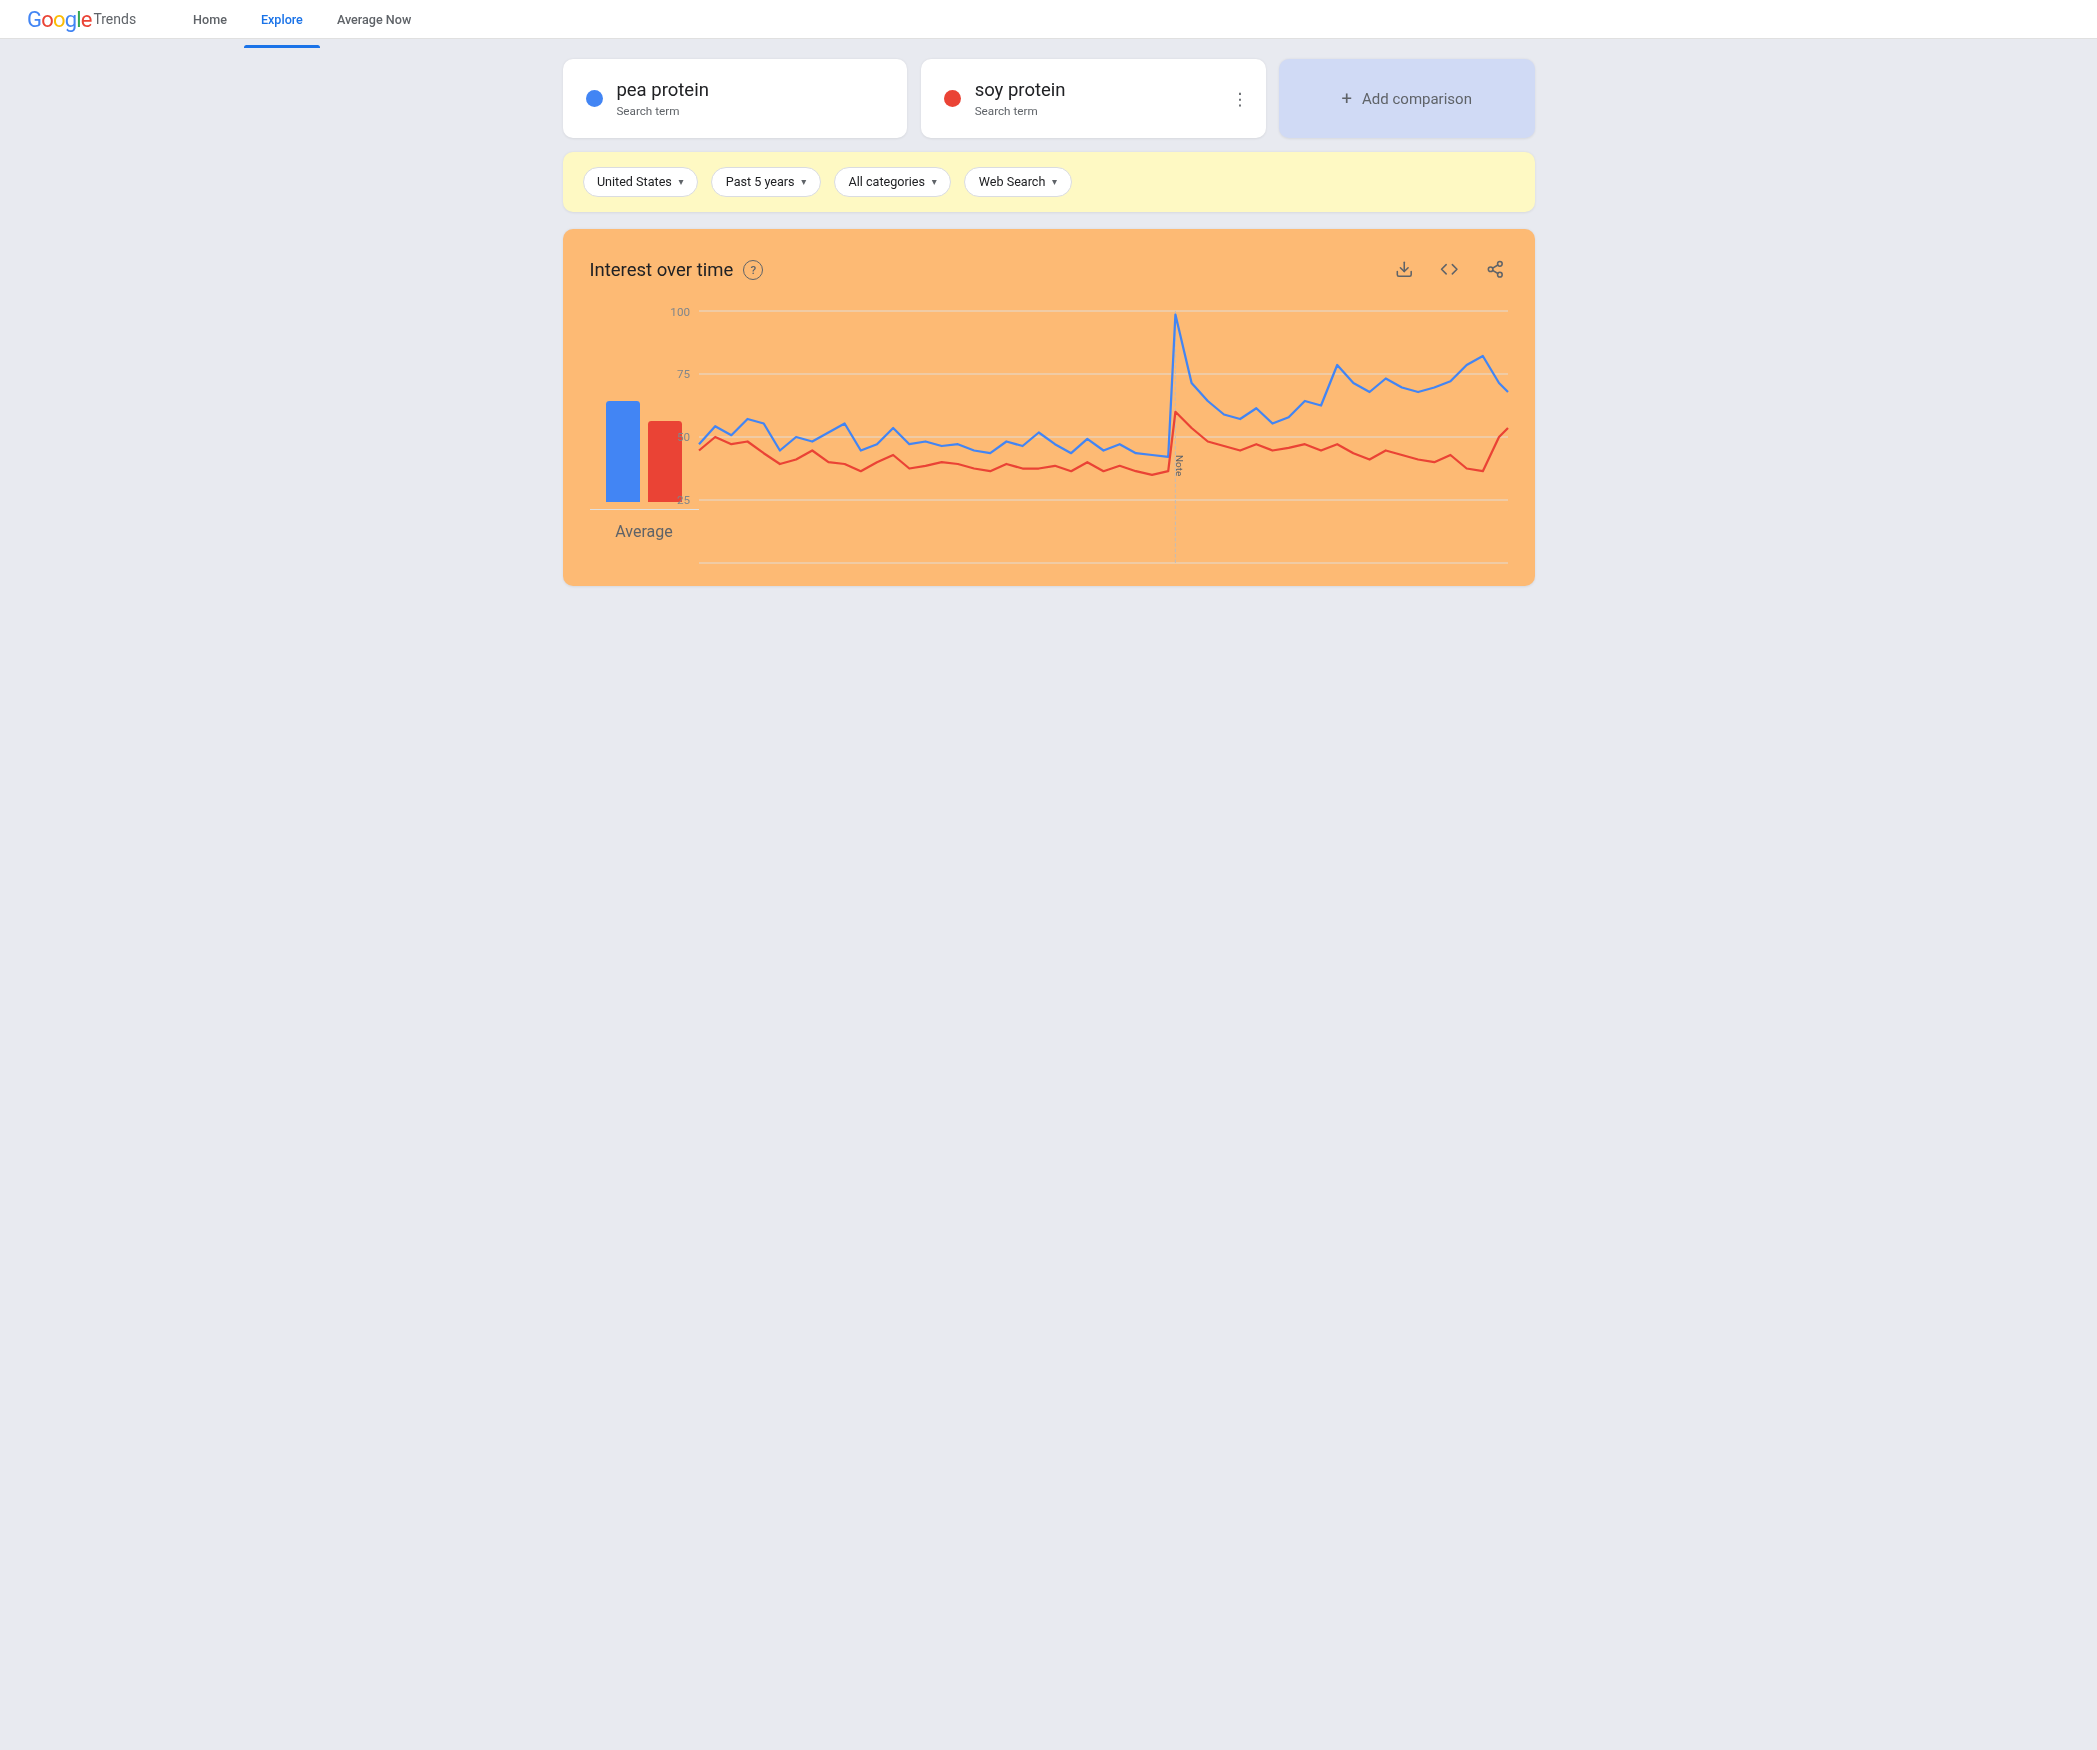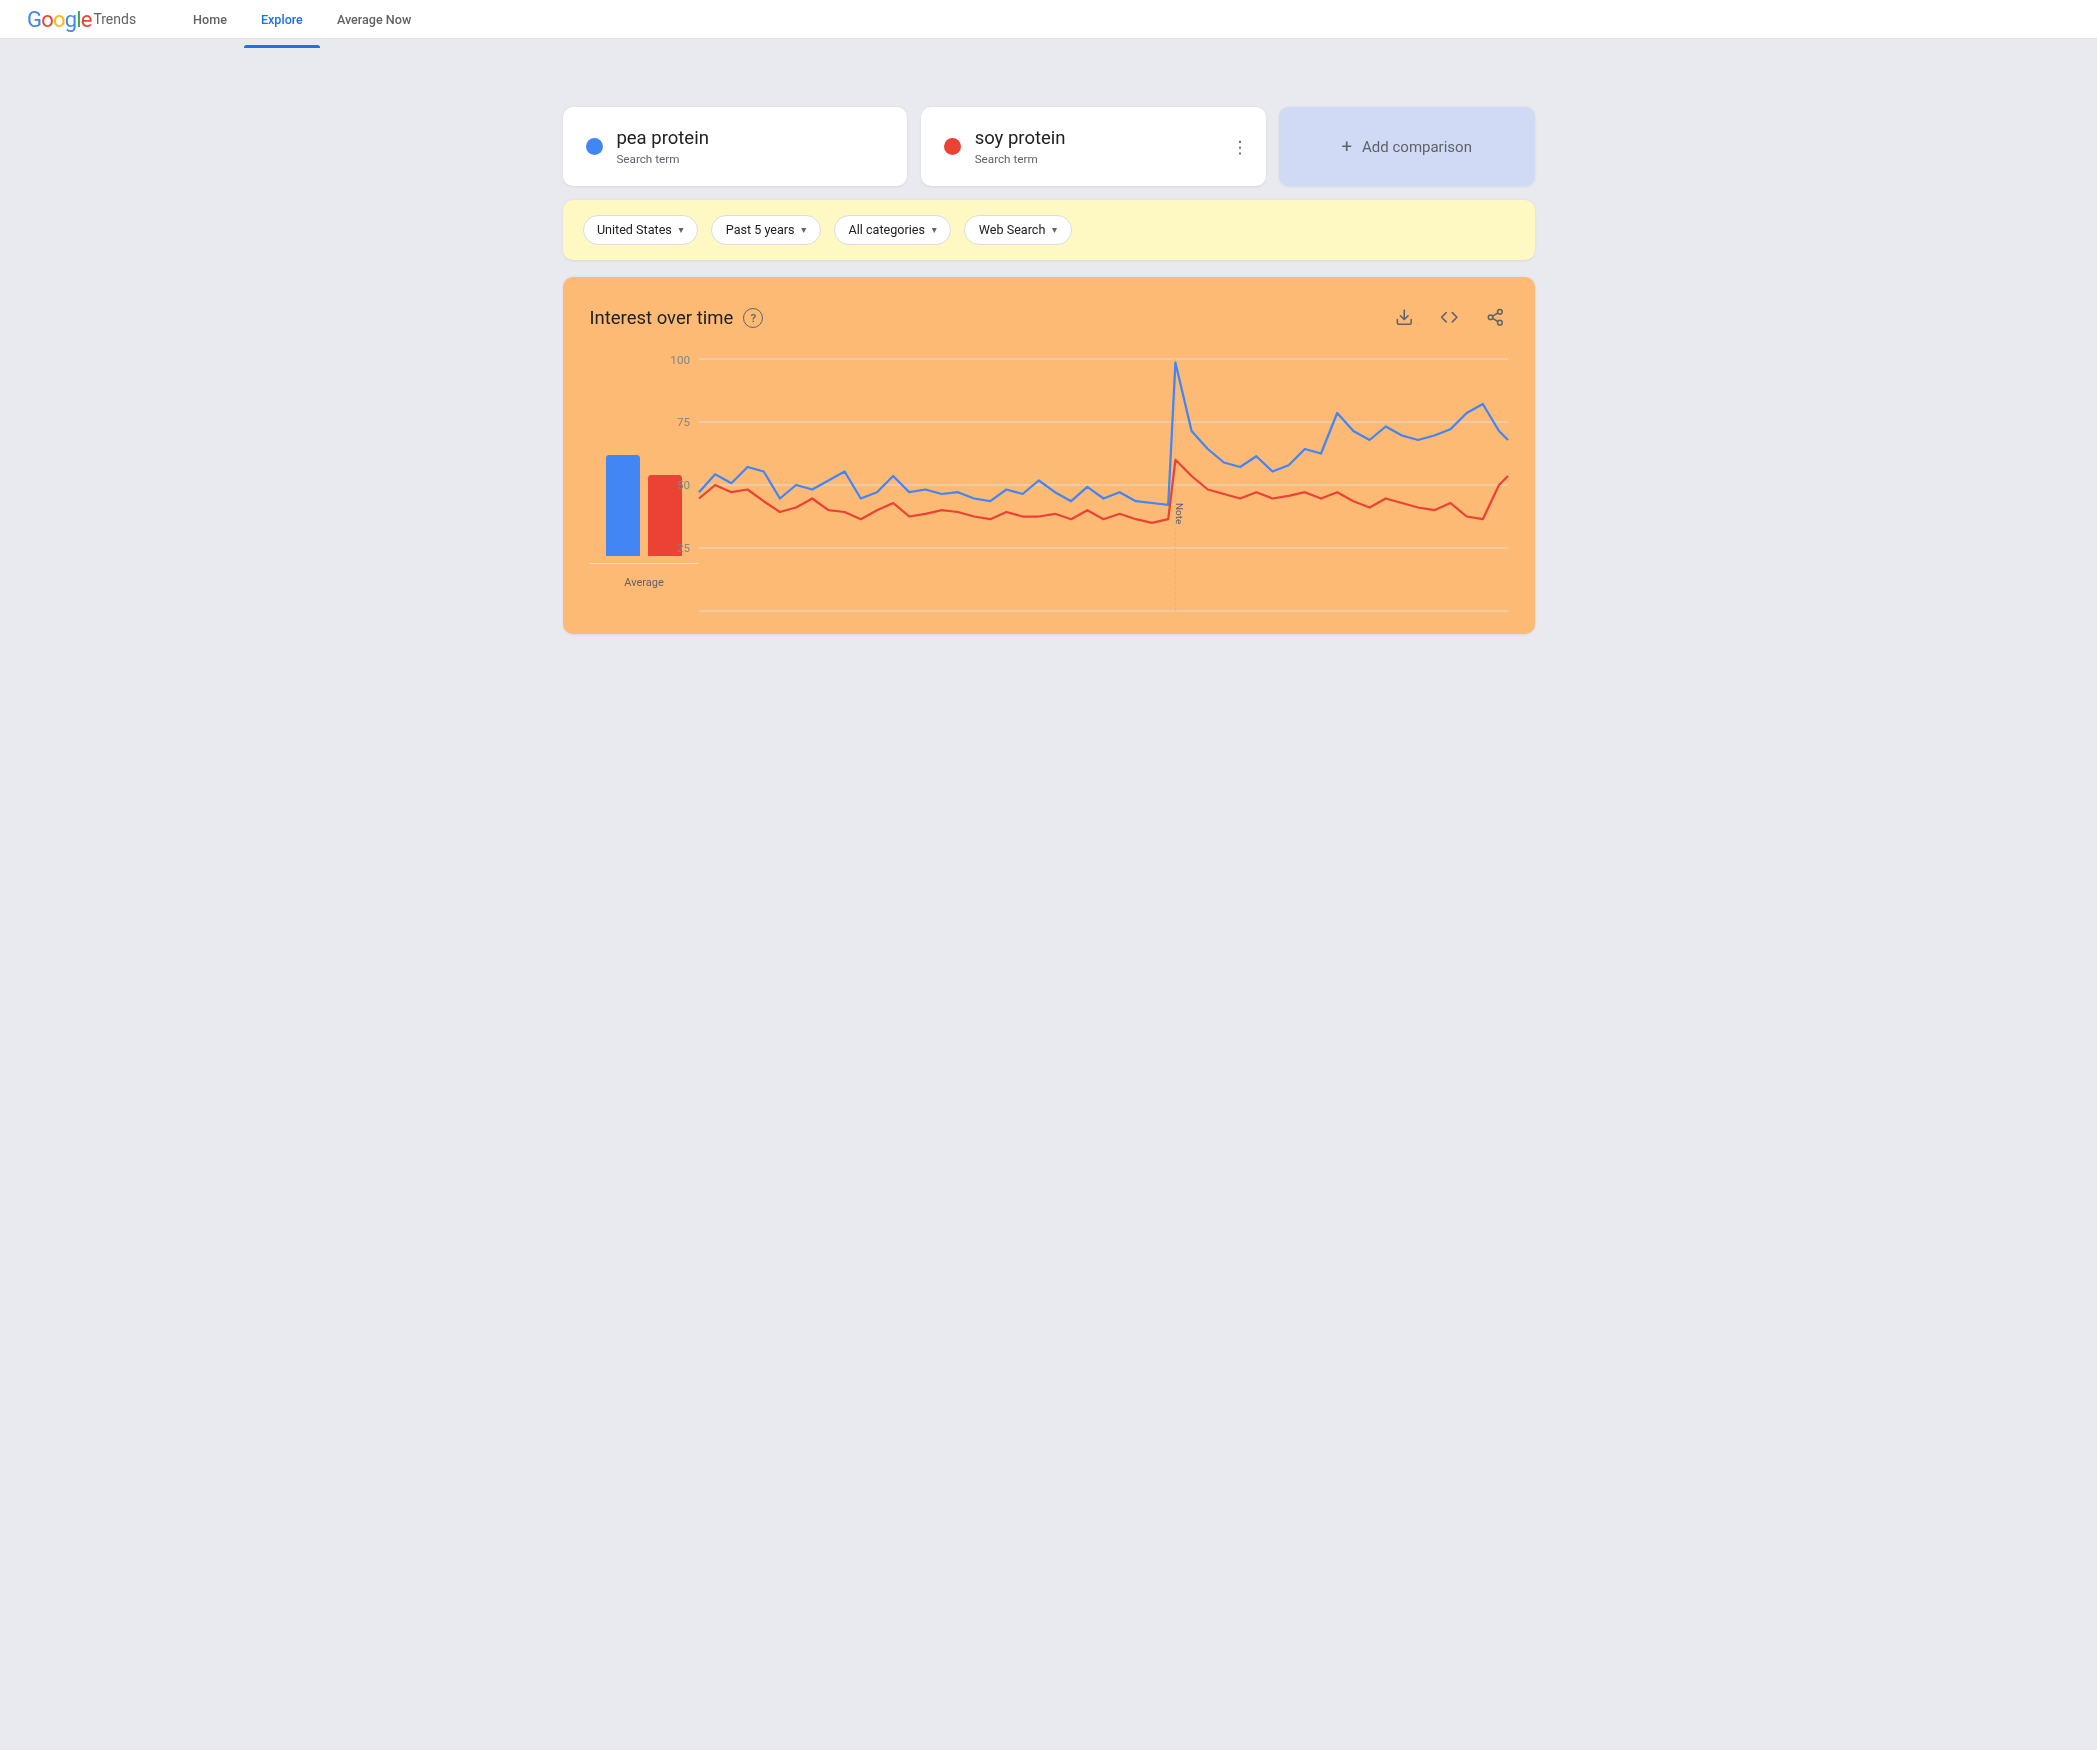--- a/index.html
+++ b/index.html
@@ -78,21 +78,20 @@
       padding: 20px 34px;
       max-width: 1040px;
       margin: 0 auto;
     }
 
     
     .search-terms-row {
       display: flex;
       gap: 13.4px;
       margin-bottom: 13.4px;
-      margin-top: 48px;
     }
     .search-term-card {
       background: #fff;
       border-radius: 10px;
       padding: 20px 23.5px;
       flex: 1;
       display: flex;
       align-items: center;
       gap: 13.4px;
       box-shadow: 0 0.8px 2.5px rgba(0,0,0,0.08);
@@ -254,21 +253,21 @@
     }
     .bar-blue {
       background: #4285F4;
       height: 100%;
     }
     .bar-red {
       background: #EA4335;
       height: 80%;
     }
     .bar-label {
-      font-size: 11px;
+      font-size: 16px;
       color: #5f6368;
       margin-top: 8px;
     }
     .line-chart-container {
       flex: 1;
       position: relative;
     }
     svg.line-chart {
       width: 100%;
       height: 252px;

